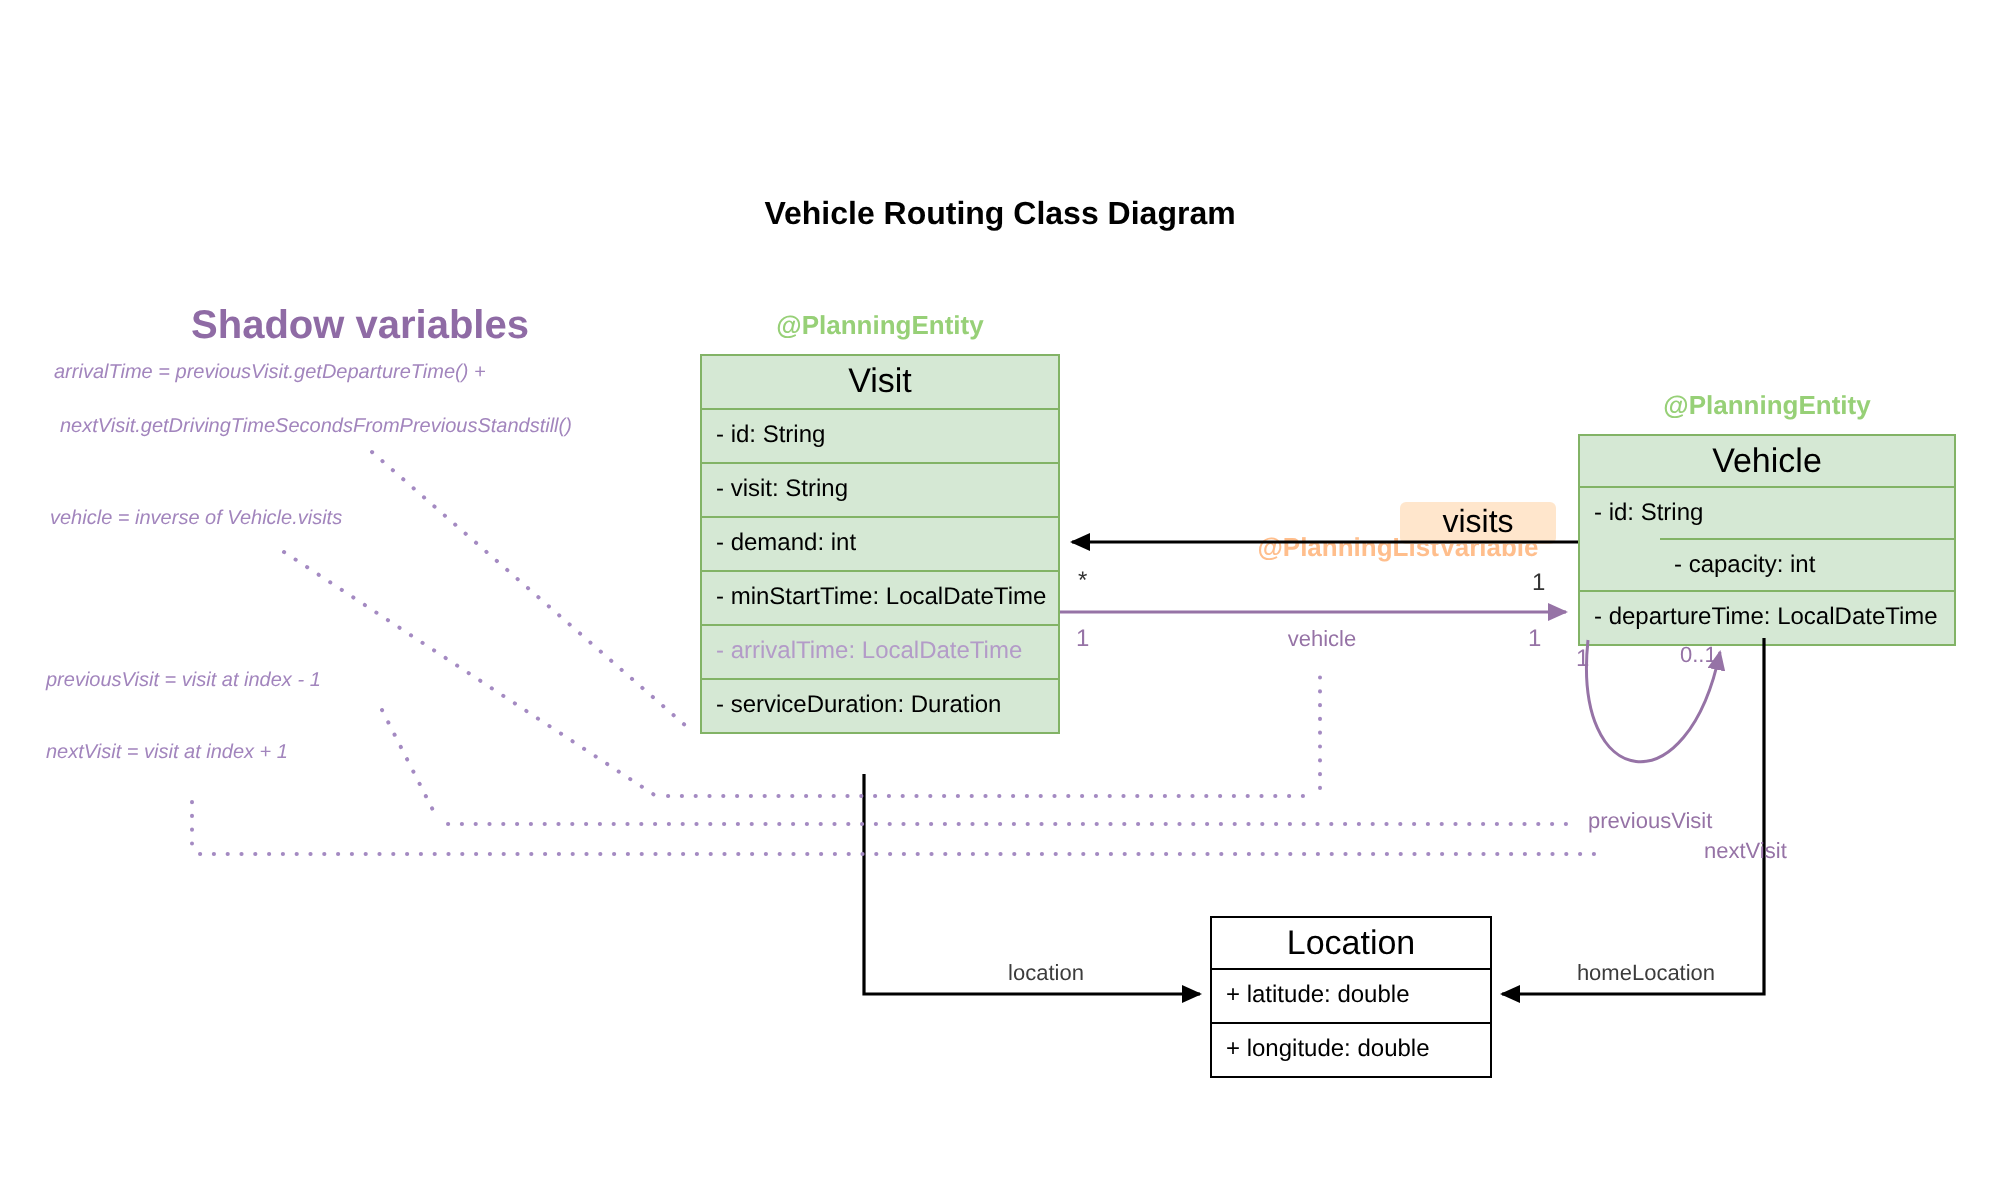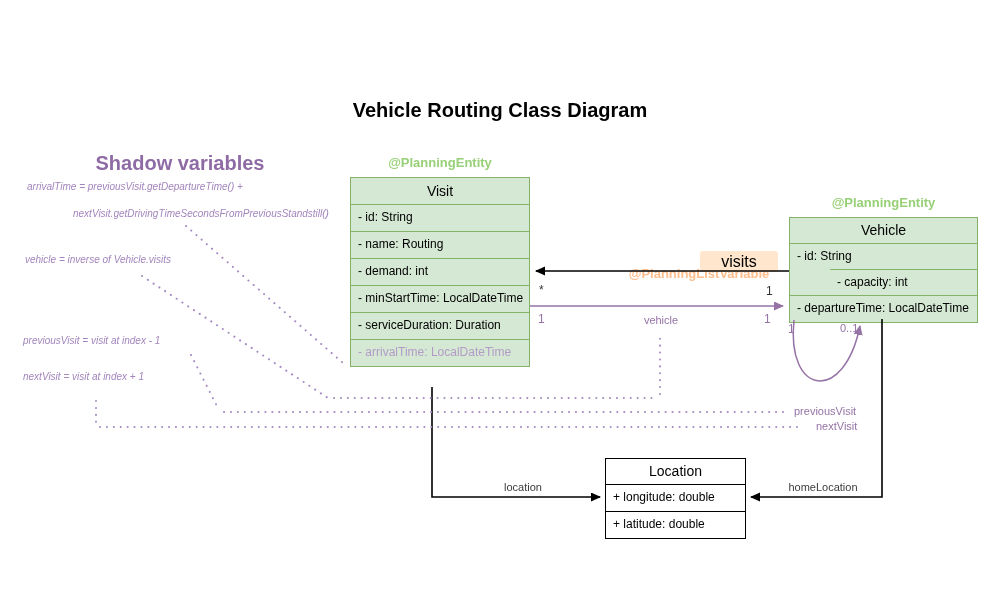--- a/index.html
+++ b/index.html
@@ -4,21 +4,21 @@
 <style>
   html,body{margin:0;padding:0;}
   body{
     width:1000px;height:600px;position:relative;background:#ffffff;
     font-family:"Liberation Sans", sans-serif;overflow:hidden;
   }
   .abs{position:absolute;}
   
   .diagram-title{
     left:0;top:99px;width:1000px;text-align:center;
-    font-size:20px;font-weight:bold;color:#000;
+    font-size:16px;font-weight:bold;color:#000;
   }
   
   .shadow-heading{
     left:30px;top:152px;width:300px;text-align:center;
     font-size:20px;font-weight:bold;color:#8f6ba5;
   }
   .shadow-formula{
     font-size:10px;color:#a285bd;white-space:nowrap;font-style:italic;
   }
   
@@ -28,21 +28,21 @@
   .annotation.green{color:#97d077;}
   .annotation.orange{color:#ffbe8c;}
   
   .uml-box{
     position:absolute;box-sizing:border-box;
     font-size:12px;color:#000;
   }
   .uml-box.green{background:#d5e8d4;border:1px solid #82b366;}
   .uml-box.plain{background:#ffffff;border:1px solid #000000;}
   .uml-header{
-    height:25px;line-height:25px;text-align:center;font-size:14px;
+    height:25px;line-height:25px;text-align:center;font-size:17px;
   }
   .uml-row{
     height:26px;line-height:25px;padding-left:7px;white-space:nowrap;
     border-top:1px solid #82b366;
   }
   .uml-box.plain .uml-row{border-top:1px solid #000000;}
   .uml-row.shadow-field{color:#b39bc8;}
   
   .visits-badge{
     left:700px;top:251px;width:78px;height:21px;line-height:21px;
@@ -61,48 +61,48 @@
   }
   .label-layer{z-index:6;}
 </style>
 </head>
 <body>
 
 <div class="abs diagram-title">Vehicle Routing Class Diagram</div>
 
 <div class="abs shadow-heading">Shadow variables</div>
 <div class="abs shadow-formula" style="left:27px;top:181px;">arrivalTime = previousVisit.getDepartureTime() +</div>
-<div class="abs shadow-formula" style="left:30px;top:208px;margin-left:43px;">nextVisit.getDrivingTimeSecondsFromPreviousStandstill()</div>
+<div class="abs shadow-formula" style="left:30px;top:208px;">nextVisit.getDrivingTimeSecondsFromPreviousStandstill()</div>
 <div class="abs shadow-formula" style="left:25px;top:254px;">vehicle = inverse of Vehicle.visits</div>
 <div class="abs shadow-formula" style="left:23px;top:335px;">previousVisit = visit at index - 1</div>
 <div class="abs shadow-formula" style="left:23px;top:371px;">nextVisit = visit at index + 1</div>
 
 <div class="abs annotation green" style="left:350px;top:155px;width:180px;">@PlanningEntity</div>
 <div class="uml-box green" style="left:350px;top:177px;width:180px;">
   <div class="uml-header" style="height:26px;line-height:26px;">Visit</div>
   <div class="uml-row">- id: String</div>
-  <div class="uml-row">- name: Routing</div>
+  <div class="uml-row">- visit: String</div>
   <div class="uml-row">- demand: int</div>
   <div class="uml-row">- minStartTime: LocalDateTime</div>
+  <div class="uml-row shadow-field">- arrivalTime: LocalDateTime</div>
   <div class="uml-row">- serviceDuration: Duration</div>
-  <div class="uml-row shadow-field">- arrivalTime: LocalDateTime</div>
 </div>
 
 <div class="abs annotation green" style="left:789px;top:195px;width:189px;">@PlanningEntity</div>
 <div class="uml-box green" style="left:789px;top:217px;width:189px;">
   <div class="uml-header">Vehicle</div>
   <div class="uml-row" style="height:25px;line-height:24px;">- id: String</div>
   <div class="uml-row" style="height:25px;line-height:24px;margin-left:40px;">- capacity: int</div>
   <div class="uml-row">- departureTime: LocalDateTime</div>
 </div>
 
 <div class="uml-box plain" style="left:605px;top:458px;width:141px;">
   <div class="uml-header">Location</div>
+  <div class="uml-row">+ latitude: double</div>
   <div class="uml-row">+ longitude: double</div>
-  <div class="uml-row">+ latitude: double</div>
 </div>
 
 <div class="abs annotation orange" style="left:609px;top:230px;width:180px;margin-top:36px;">@PlanningListVariable</div>
 <div class="abs visits-badge">visits</div>
 
 <svg class="connector-layer" width="1000" height="600" viewBox="0 0 1000 600">
   <defs>
     <marker id="arrB" markerUnits="userSpaceOnUse" markerWidth="12" markerHeight="10" refX="9" refY="4.5" orient="auto">
       <path d="M0,0 L10,4.5 L0,9 Z" fill="#000000"></path>
     </marker>
@@ -139,13 +139,13 @@
 <div class="abs label-layer mult purple" style="left:538px;top:312px;">1</div>
 <div class="abs label-layer edge-label purple tc" style="left:625px;top:314px;width:72px;">vehicle</div>
 <div class="abs label-layer mult purple" style="left:764px;top:312px;">1</div>
 
 <div class="abs label-layer edge-label gray tc" style="left:480px;top:481px;width:86px;">location</div>
 <div class="abs label-layer edge-label gray tc" style="left:783px;top:481px;width:80px;">homeLocation</div>
 
 <div class="abs label-layer mult purple" style="left:788px;top:322px;">1</div>
 <div class="abs label-layer edge-label purple" style="left:840px;top:322px;">0..1</div>
 <div class="abs label-layer edge-label purple" style="left:794px;top:405px;">previousVisit</div>
-<div class="abs label-layer edge-label purple" style="left:816px;top:420px;">nextVisit</div>
+<div class="abs label-layer edge-label purple" style="left:852px;top:420px;">nextVisit</div>
 
 </body></html>

